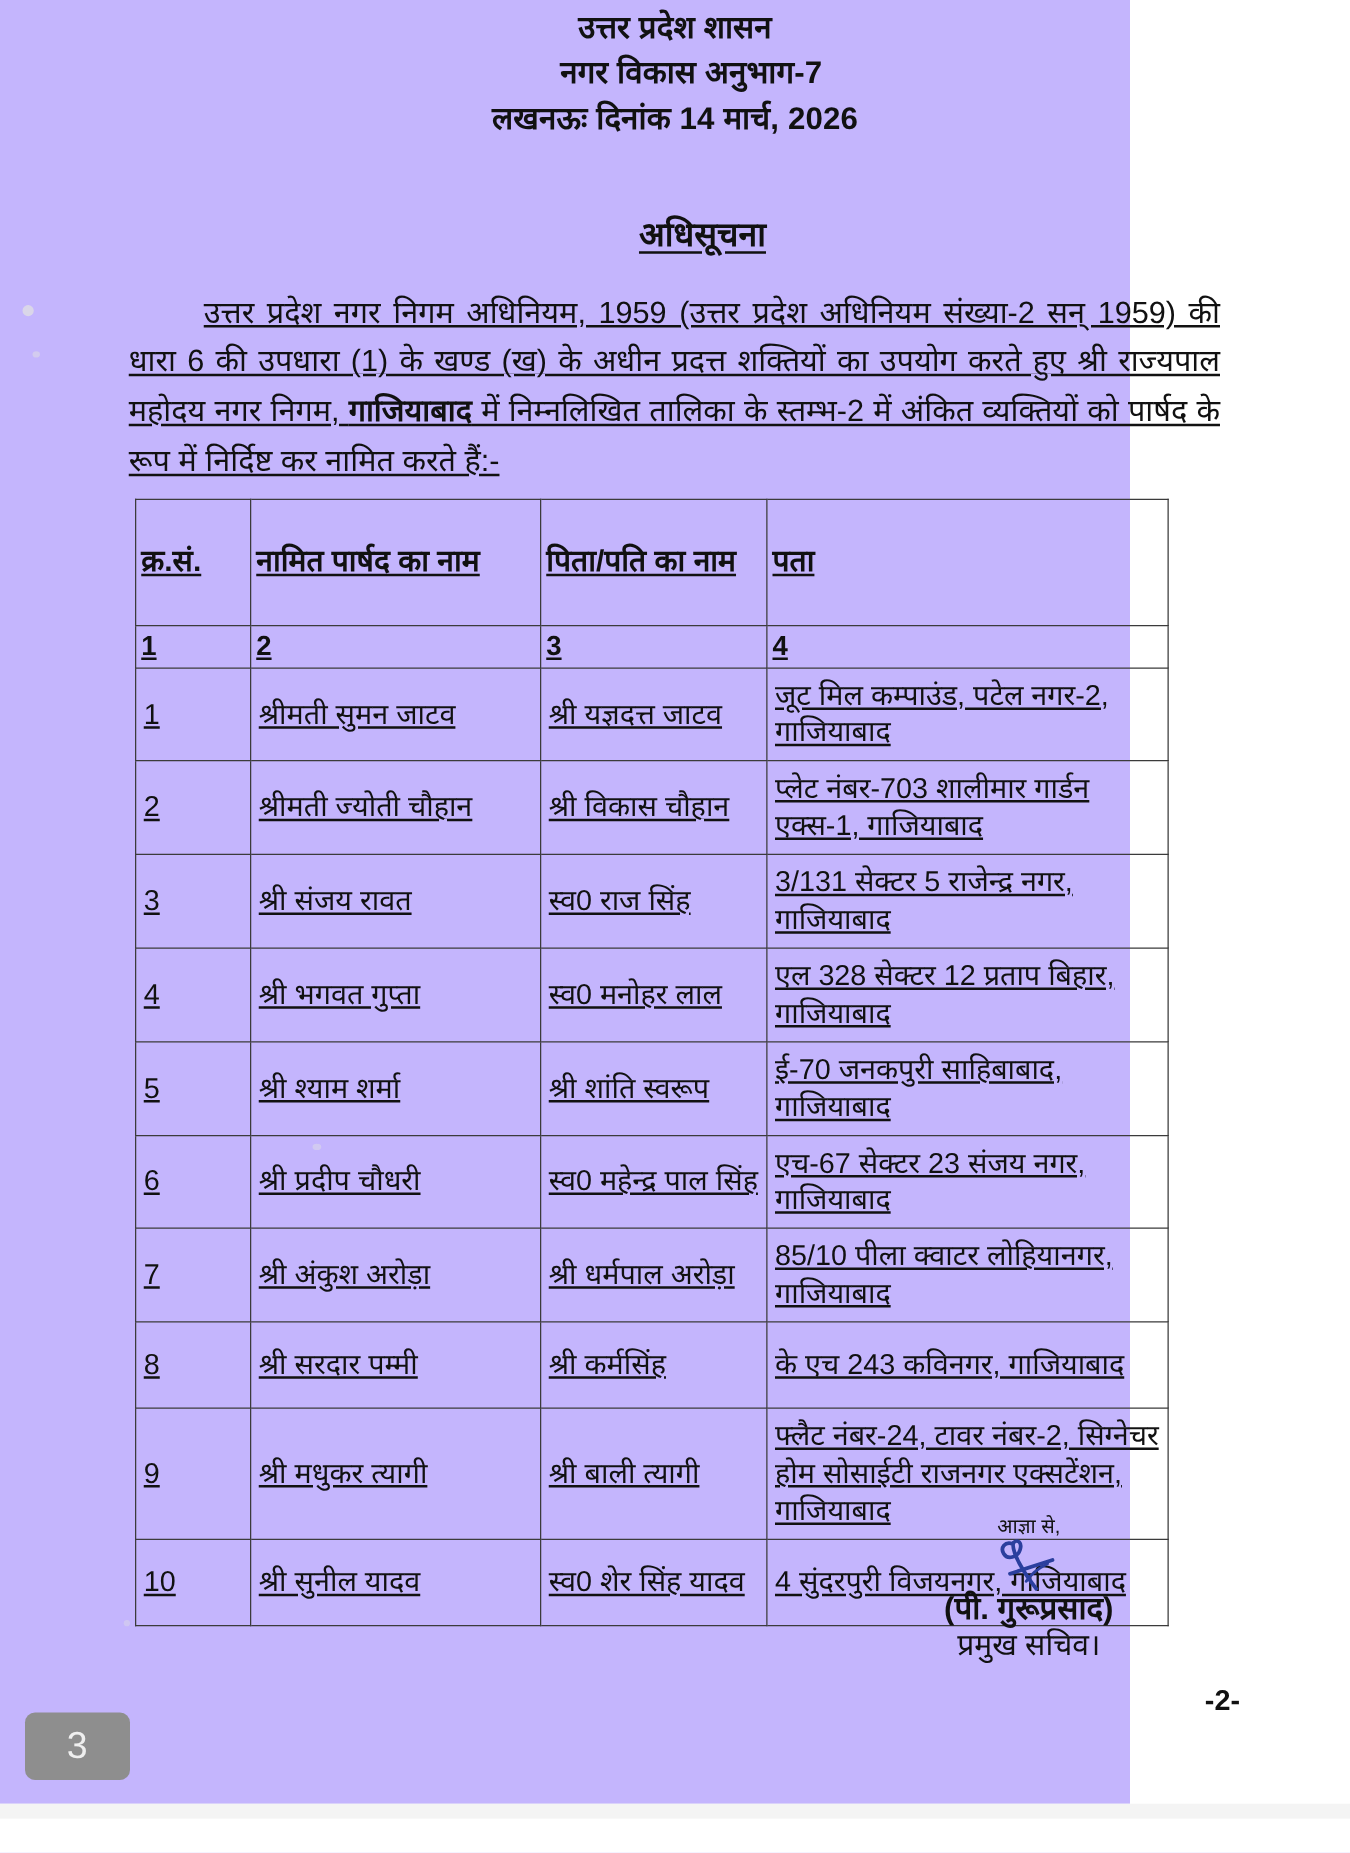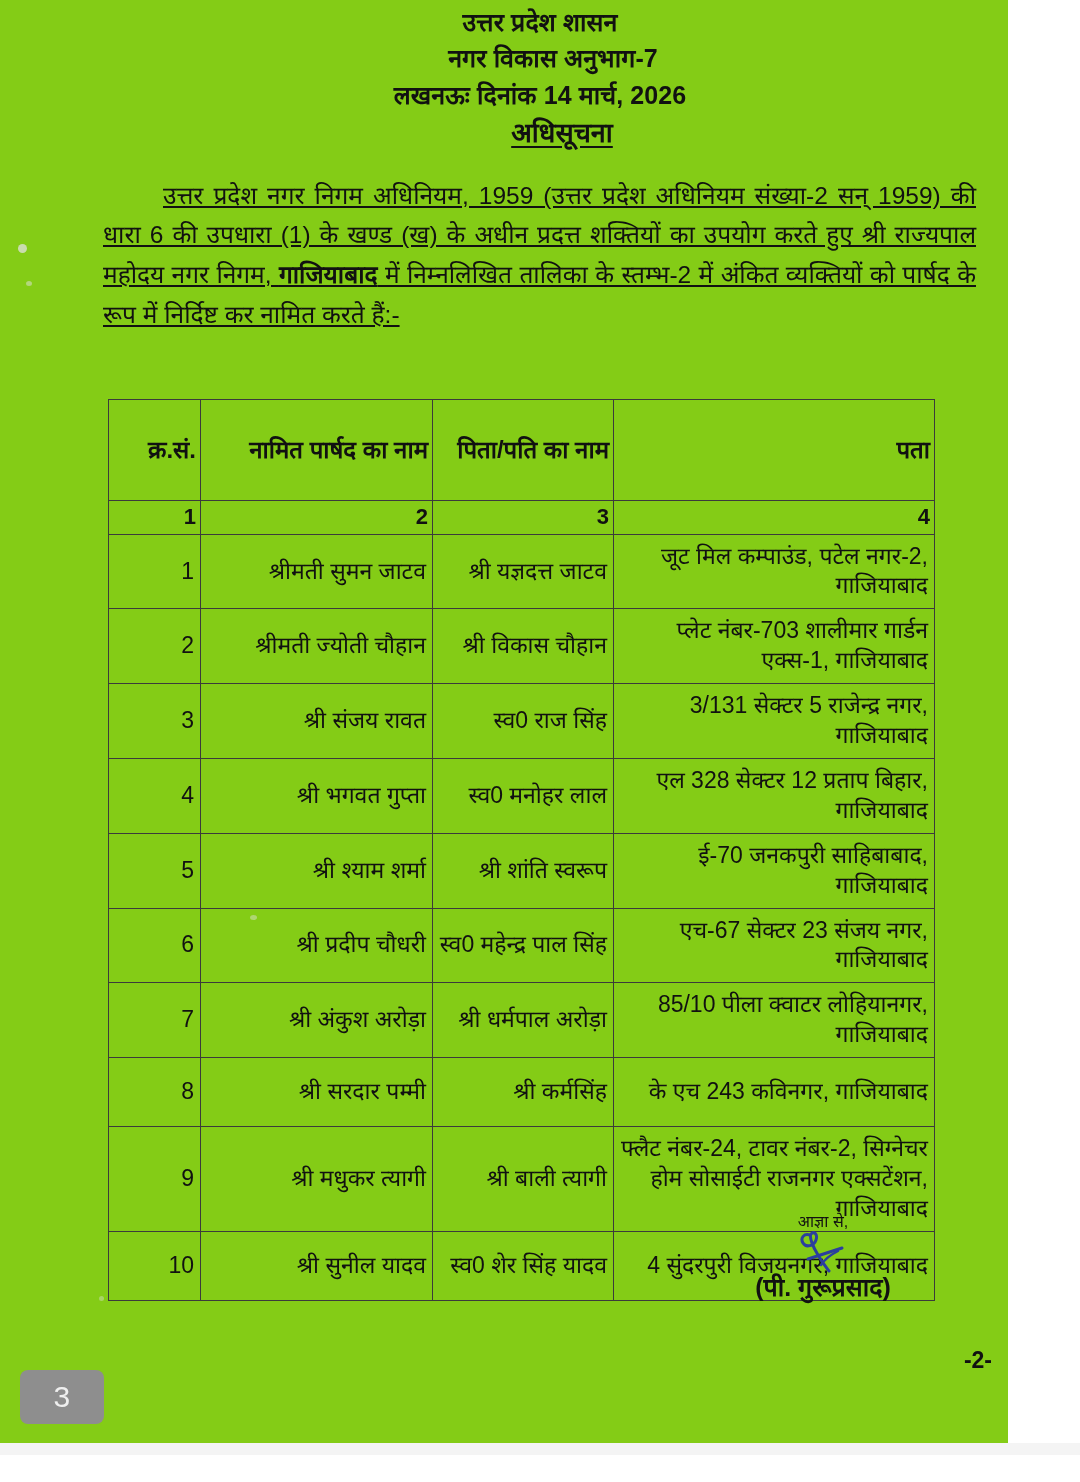--- a/index.html
+++ b/index.html
@@ -19,23 +19,23 @@
     width: 1080px;
     height: 1482px;
     background: #ffffff;
     overflow: hidden;
   }
   
   .page-sheet {
     position: absolute;
     left: 0;
     top: 0;
-    width: 1008px;
+    width: 904px;
     height: 1443px;
-    background: #84cc16;
+    background: #c4b5fd;
     box-sizing: border-box;
   }
   .page-inner {
     position: relative;
     width: 1080px;
     height: 1443px;
     padding: 0;
   }
   
   .speckle {
@@ -61,20 +61,21 @@
     letter-spacing: .1px;
   }
   .head-line-1 { font-size: 25px; }
   .head-line-2 { font-size: 25px; padding-left: 26px; }
   .head-line-3 { font-size: 24px; }
   .head-line-4 { font-size: 24px; }
 
   
   .notif-title {
     text-align: center;
+    margin-top: 55px;
     font-size: 27px;
     font-weight: bold;
     text-decoration: underline;
     text-underline-offset: 4px;
     padding-left: 44px;
   }
 
   
   .body-para {
     margin: 26px 104px 0 103px;
@@ -93,24 +94,25 @@
     left: 108px;
     top: 399px;
     width: 826px;
     border-collapse: collapse;
     table-layout: fixed;
   }
   .nom-table td, .nom-table th {
     border: 1.6px solid #3b3b3b;
     padding: 7px 6px;
     font-size: 23px;
-    text-align: right;
+    text-align: left;
     vertical-align: middle;
     line-height: 1.3;
     font-weight: normal;
+    text-decoration: underline;
   }
   .nom-table thead th {
     font-weight: bold;
     font-size: 24px;
     height: 88px;
     padding: 6px 4px;
   }
   .nom-table tr.colnum td {
     font-weight: bold;
     font-size: 22px;
@@ -310,20 +312,21 @@
       <div class="sign-block">
         <div class="sign-by">आज्ञा से,</div>
         <div class="sign-graphic">
           <svg width="86" height="48" viewBox="0 0 86 48" fill="none" xmlns="http://www.w3.org/2000/svg">
             <path d="M30 6 C24 4, 20 9, 23 14 C26 19, 34 17, 36 11 C38 5, 34 2, 31 5 C29 8, 33 18, 38 26 C42 33, 46 38, 49 42" stroke="#2b3f9e" stroke-width="3" stroke-linecap="round" fill="none"></path>
             <path d="M28 30 L62 19" stroke="#2b3f9e" stroke-width="3" stroke-linecap="round"></path>
             <path d="M41 36 C45 30, 52 25, 58 22" stroke="#2b3f9e" stroke-width="2.4" stroke-linecap="round" fill="none"></path>
           </svg>
         </div>
         <div class="sign-name">(पी. गुरूप्रसाद)</div>
+        <div class="sign-desig">प्रमुख सचिव।</div>
       </div>
 
       <div class="page-no-footer">-2-</div>
 
     </div>
   </div>
 
   <div class="page-badge">3</div>
   <div class="page-gap"></div>
   <div class="next-page"></div>

